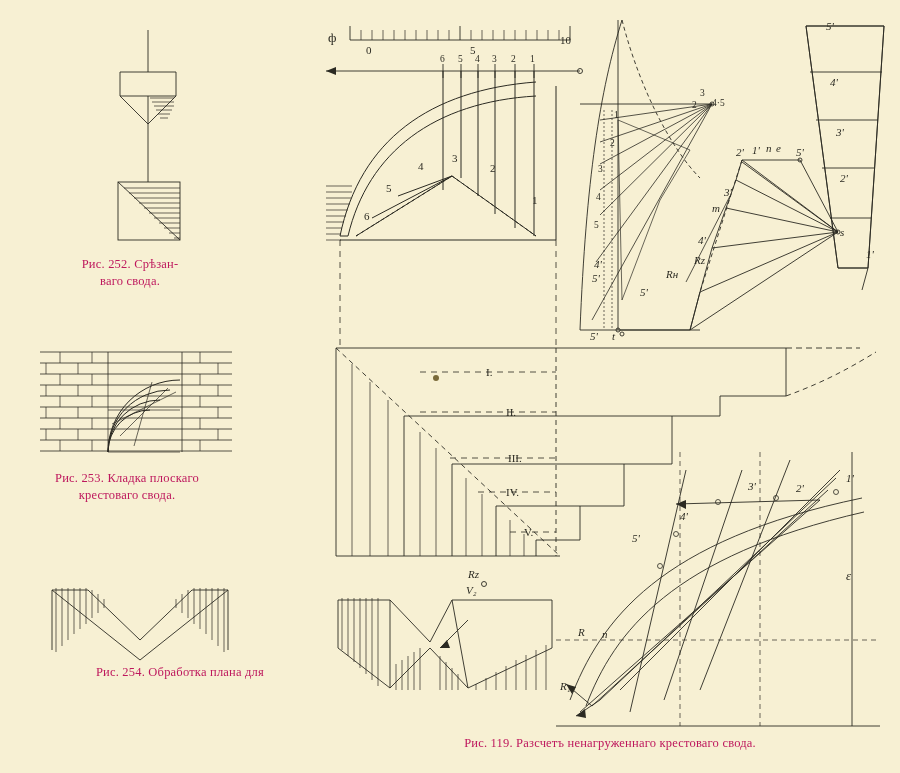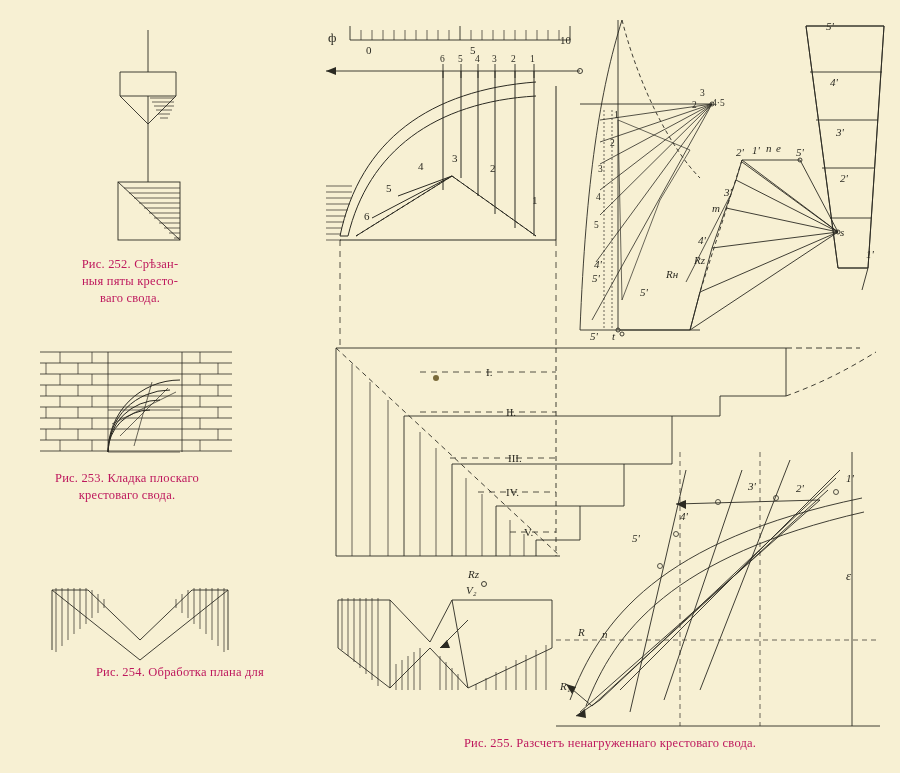--- a/index.html
+++ b/index.html
@@ -484,30 +484,29 @@
       <text class="lbl lbl-it" x="602" y="638">n</text>
       <text class="lbl lbl-it" x="578" y="636">R</text>
       <text class="lbl lbl-it" x="560" y="690">R₁</text>
       <text class="lbl lbl-it lbl-big" x="846" y="580">ε</text>
     </g>
   </g>
 </svg>
 
 <div class="fig-caption cap252">
   <div>Рис. 252.  Срѣзан-</div>
-  <div>ныя пяты кресто-</div>
   <div>ваго свода.</div>
 </div>
 
 <div class="fig-caption cap253">
   <div>Рис. 253.  Кладка плоскаго</div>
   <div>крестоваго свода.</div>
 </div>
 
 <div class="fig-caption cap254">
   <div>Рис. 254. Обработка плана для</div>
 </div>
 
 <div class="fig-caption cap255">
-  <div>Рис. 255.  Разсчетъ ненагруженнаго крестоваго свода.</div>
+  <div>Рис. 119.  Разсчетъ ненагруженнаго крестоваго свода.</div>
 </div>
 
 </div>
 
 </body></html>

